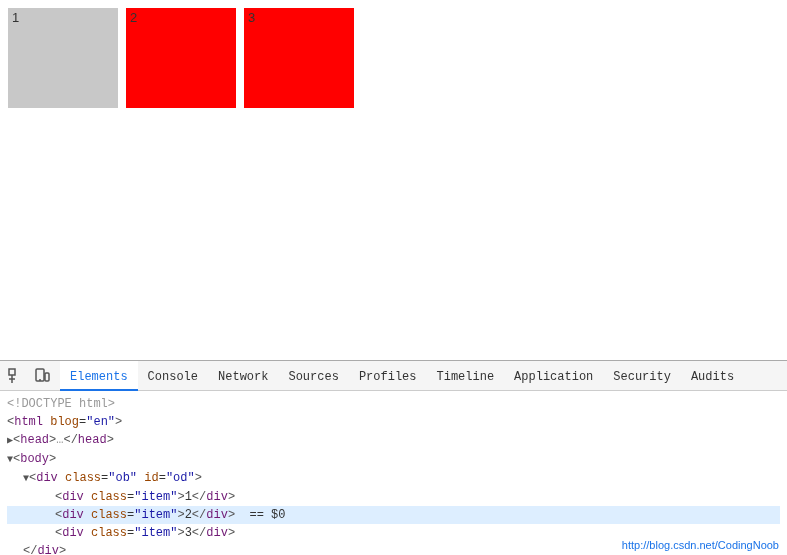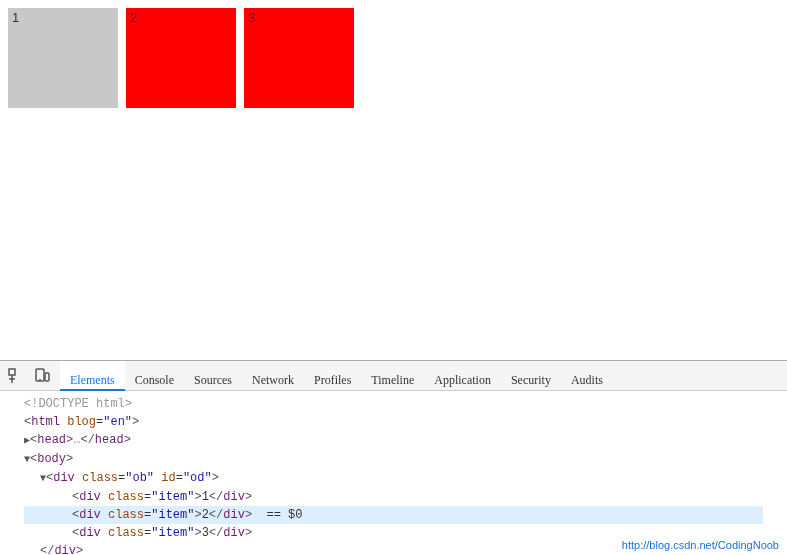--- a/index.html
+++ b/index.html
@@ -99,44 +99,44 @@
     }
 
     .devtools-tabs {
       display: flex;
       align-items: stretch;
       height: 30px;
       margin-left: 4px;
     }
 
     .devtools-tab {
-      padding: 12px 10px;
+      padding: 5px 10px;
       font-size: 12px;
-      font-family: Liberation Serif, serif;
+      font-family: Liberation Mono, monospace;
       color: #333;
       cursor: pointer;
       display: flex;
-      align-items: flex-start;
+      align-items: flex-end;
       border-right: none;
       white-space: nowrap;
       border-bottom: 2px solid transparent;
     }
 
     .devtools-tab.active {
       color: #1a73e8;
       border-bottom: 2px solid #1a73e8;
       background: #fff;
     }
 
     
     .devtools-content {
       background: #fff;
       height: calc(195px - 30px);
       overflow-y: auto;
-      padding: 4px 24px;
+      padding: 4px 7px;
       font-family: 'Courier New', Courier, monospace;
       font-size: 12px;
       color: #333;
     }
 
     .html-line {
       line-height: 18px;
       white-space: pre;
       position: relative;
     }
@@ -208,24 +208,24 @@
     </button>
 
     <div class="devtools-tabs">
       <div class="devtools-tab active">
         <span>Elements</span>
       </div>
       <div class="devtools-tab">
         <span>Console</span>
       </div>
       <div class="devtools-tab">
+        <span>Network</span>
+      </div>
+      <div class="devtools-tab">
         <span>Sources</span>
-      </div>
-      <div class="devtools-tab">
-        <span>Network</span>
       </div>
       <div class="devtools-tab">
         <span>Profiles</span>
       </div>
       <div class="devtools-tab">
         <span>Timeline</span>
       </div>
       <div class="devtools-tab">
         <span>Application</span>
       </div>

